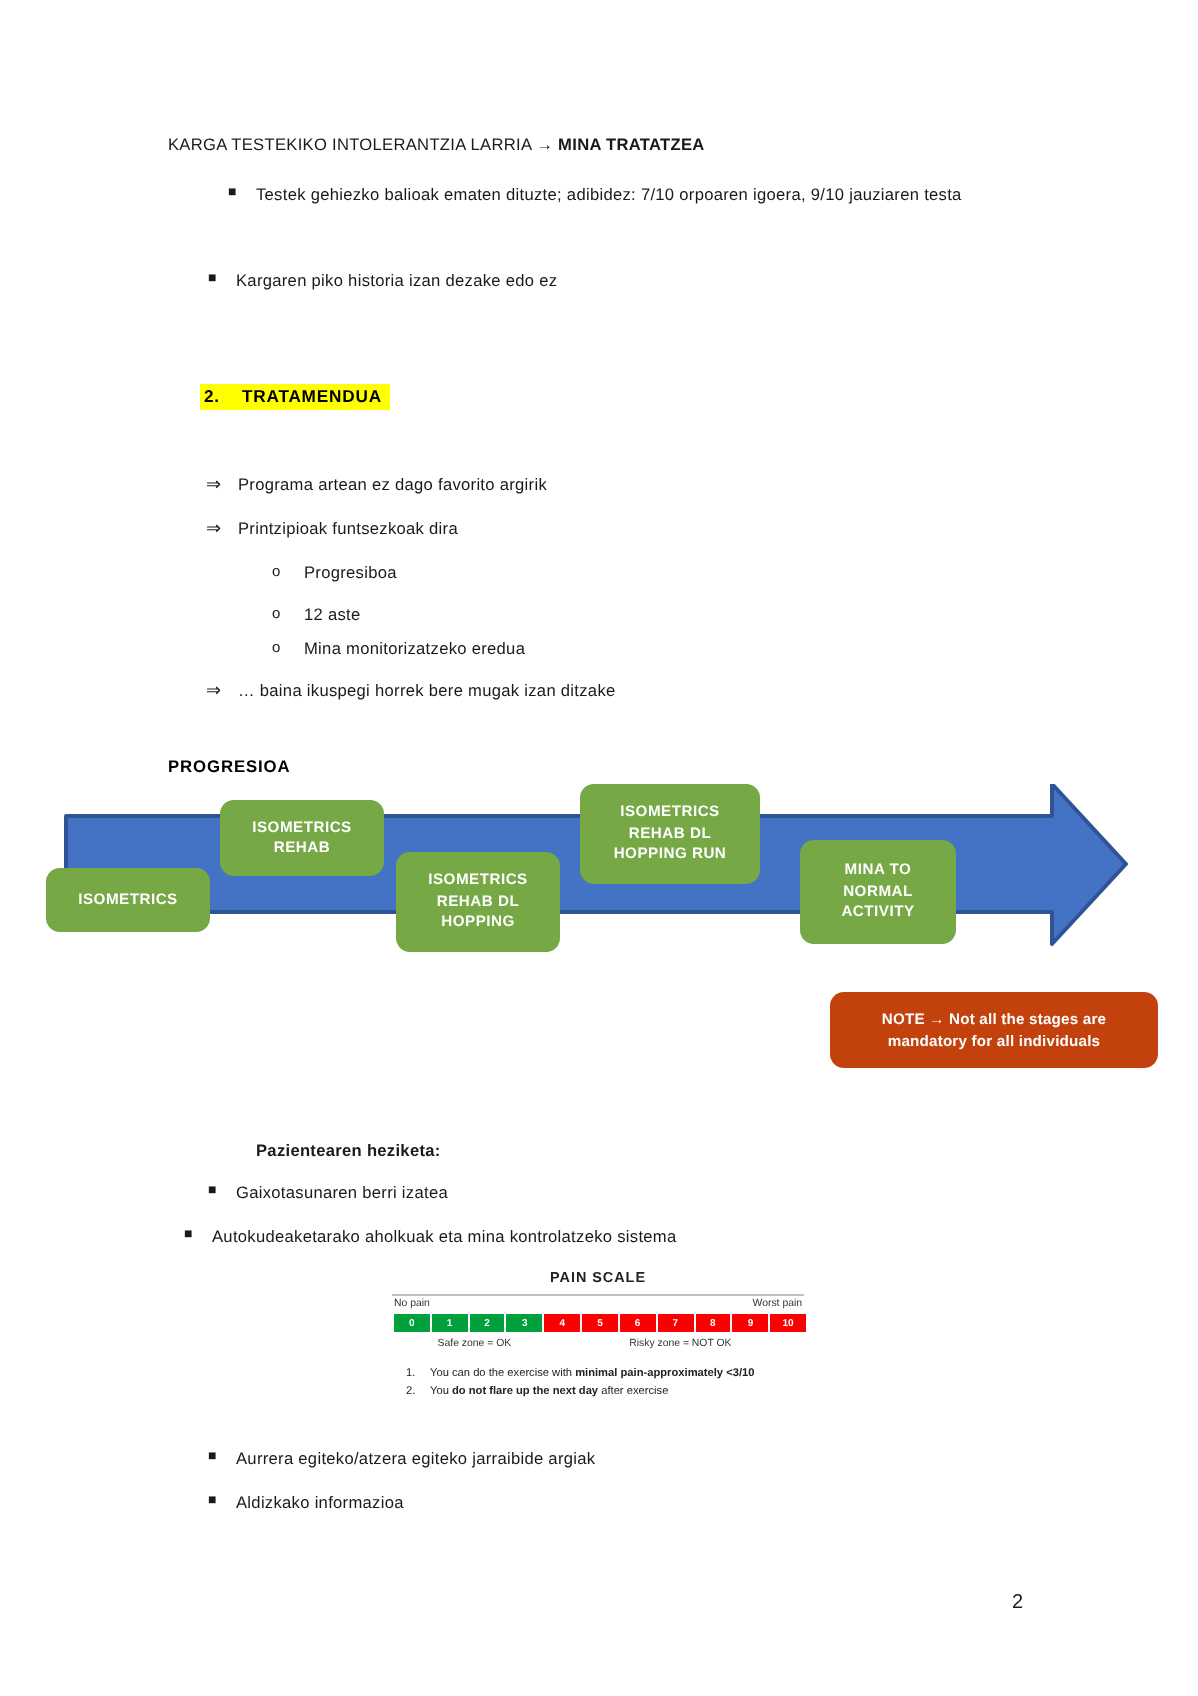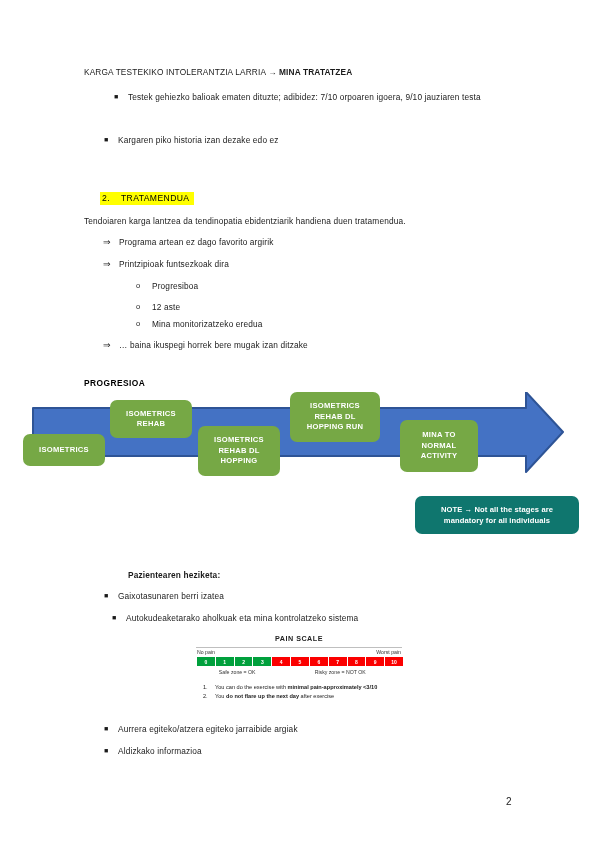--- a/index.html
+++ b/index.html
@@ -57,21 +57,21 @@
     width: 16px;
     flex: 0 0 16px;
     font-size: 7.5px;
     line-height: 16px;
   }
 
   
   .hl-heading {
     position: absolute;
     font-size: 8.6px;
-    font-weight: normal;
+    font-weight: bold;
     letter-spacing: 0.4px;
     background: #ffff00;
     color: #000000;
     padding: 1px 4px 2px 2px;
     white-space: nowrap;
   }
   .hl-heading .num { margin-right: 11px; }
 
   
   #progresioa-title {
@@ -114,21 +114,21 @@
     padding: 3px 4px;
   }
 
   
   #note-box {
     position: absolute;
     left: 415px;
     top: 496px;
     width: 164px;
     height: 38px;
-    background: #0f766e;
+    background: #c2410c;
     border-radius: 7px;
     color: #ffffff;
     font-weight: bold;
     font-size: 7.6px;
     line-height: 11.5px;
     letter-spacing: 0.1px;
     display: flex;
     align-items: center;
     justify-content: center;
     text-align: center;
@@ -228,21 +228,20 @@
     <span class="bullet-mark">■</span>
     <span class="bullet-text">Testek gehiezko balioak ematen dituzte; adibidez: 7/10 orpoaren igoera, 9/10 jauziaren testa</span>
   </div>
   <div class="bullet-row" style="left:104px; top:132px;">
     <span class="bullet-mark">■</span>
     <span class="bullet-text">Kargaren piko historia izan dezake edo ez</span>
   </div>
 
   <div class="hl-heading" style="left:100px; top:192px;"><span class="num">2.</span><span>TRATAMENDUA</span></div>
 
-  <div class="doc-line" style="left:84px; top:215px;">Tendoiaren karga lantzea da tendinopatia ebidentziarik handiena duen tratamendua.</div>
 
   <div class="bullet-row" style="left:103px; top:234px;">
     <span class="arrow-mark">⇒</span>
     <span class="bullet-text">Programa artean ez dago favorito argirik</span>
   </div>
   <div class="bullet-row" style="left:103px; top:256px;">
     <span class="arrow-mark">⇒</span>
     <span class="bullet-text">Printzipioak funtsezkoak dira</span>
   </div>
 
@@ -305,21 +304,21 @@
       <div>mandatory for all individuals</div>
     </div>
   </div>
 
   <div class="doc-line bold" style="left:84px; top:569px;margin-left:44px;">Pazientearen heziketa:</div>
 
   <div class="bullet-row" style="left:104px; top:588px;">
     <span class="bullet-mark">■</span>
     <span class="bullet-text">Gaixotasunaren berri izatea</span>
   </div>
-  <div class="bullet-row" style="left:112px; top:610px;">
+  <div class="bullet-row" style="left:92px; top:610px;">
     <span class="bullet-mark">■</span>
     <span class="bullet-text">Autokudeaketarako aholkuak eta mina kontrolatzeko sistema</span>
   </div>
 
   <div id="pain-scale">
     <div id="pain-scale-title">PAIN SCALE</div>
     <div id="pain-scale-toprule"></div>
     <div class="ps-endlabels">
       <span>No pain</span>
       <span>Worst pain</span>

